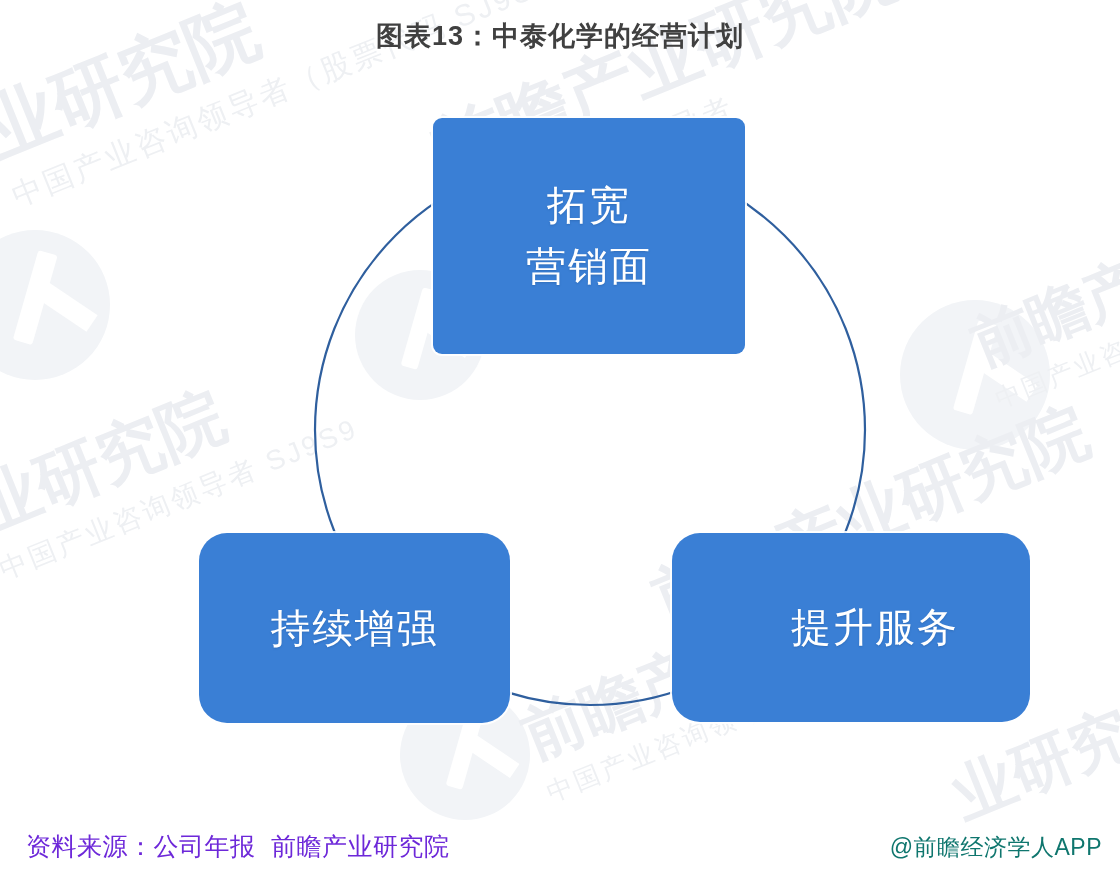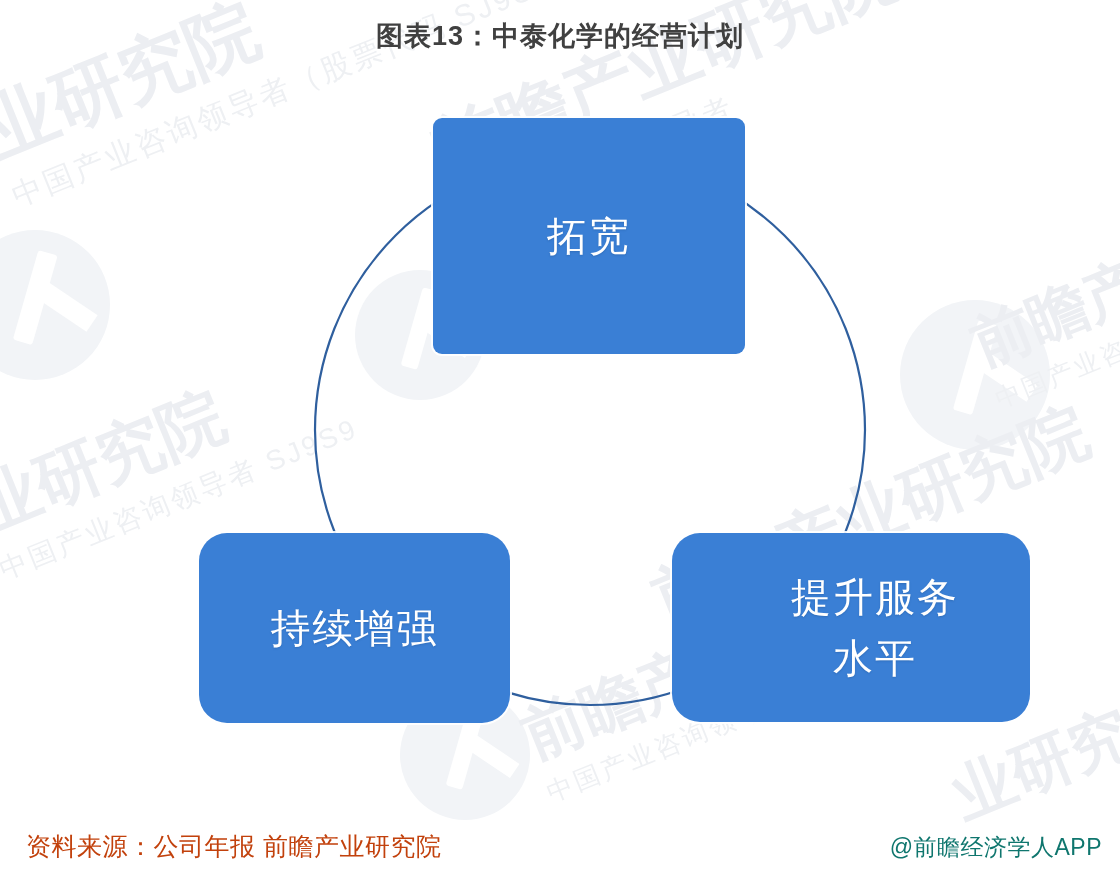--- a/index.html
+++ b/index.html
@@ -140,23 +140,23 @@
     bottom: 22px;
     width: 1120px;
     height: 40px;
     z-index: 6;
   }
   .footer-left {
     position: absolute;
     left: 26px;
     top: 0;
     font-size: 25px;
-    color: #c2410c;
+    color: #6d28d9;
     letter-spacing: 0.5px;
-    font-family: Liberation Sans, sans-serif;
+    font-family: Liberation Mono, monospace;
   }
   .footer-right {
     position: absolute;
     right: 18px;
     top: 2px;
     font-size: 23px;
     color: #0f766e;
     letter-spacing: 0.5px;
     font-family: "Liberation Sans", "DejaVu Sans", sans-serif;
   }
@@ -210,29 +210,29 @@
   <div class="title">图表13：中泰化学的经营计划</div>
 
   <div class="diagram">
 
     <svg class="ring-svg" viewBox="0 0 1120 760">
       <circle cx="590" cy="370" r="275" fill="none" stroke="#2f5f9e" stroke-width="2.2"></circle>
     </svg>
 
     <div class="node" id="node-top">
       <span class="line">拓宽</span>
+      <span class="line">营销面</span>
     </div>
 
     <div class="node" id="node-left">
       <span class="line">持续增强</span>
     </div>
 
     <div class="node" id="node-right">
       <span class="line">提升服务</span>
-      <span class="line">水平</span>
     </div>
   </div>
 
   <div class="footer">
     <div class="footer-left">资料来源：公司年报 前瞻产业研究院</div>
     <div class="footer-right">@前瞻经济学人APP</div>
   </div>
 
 </div>
 

